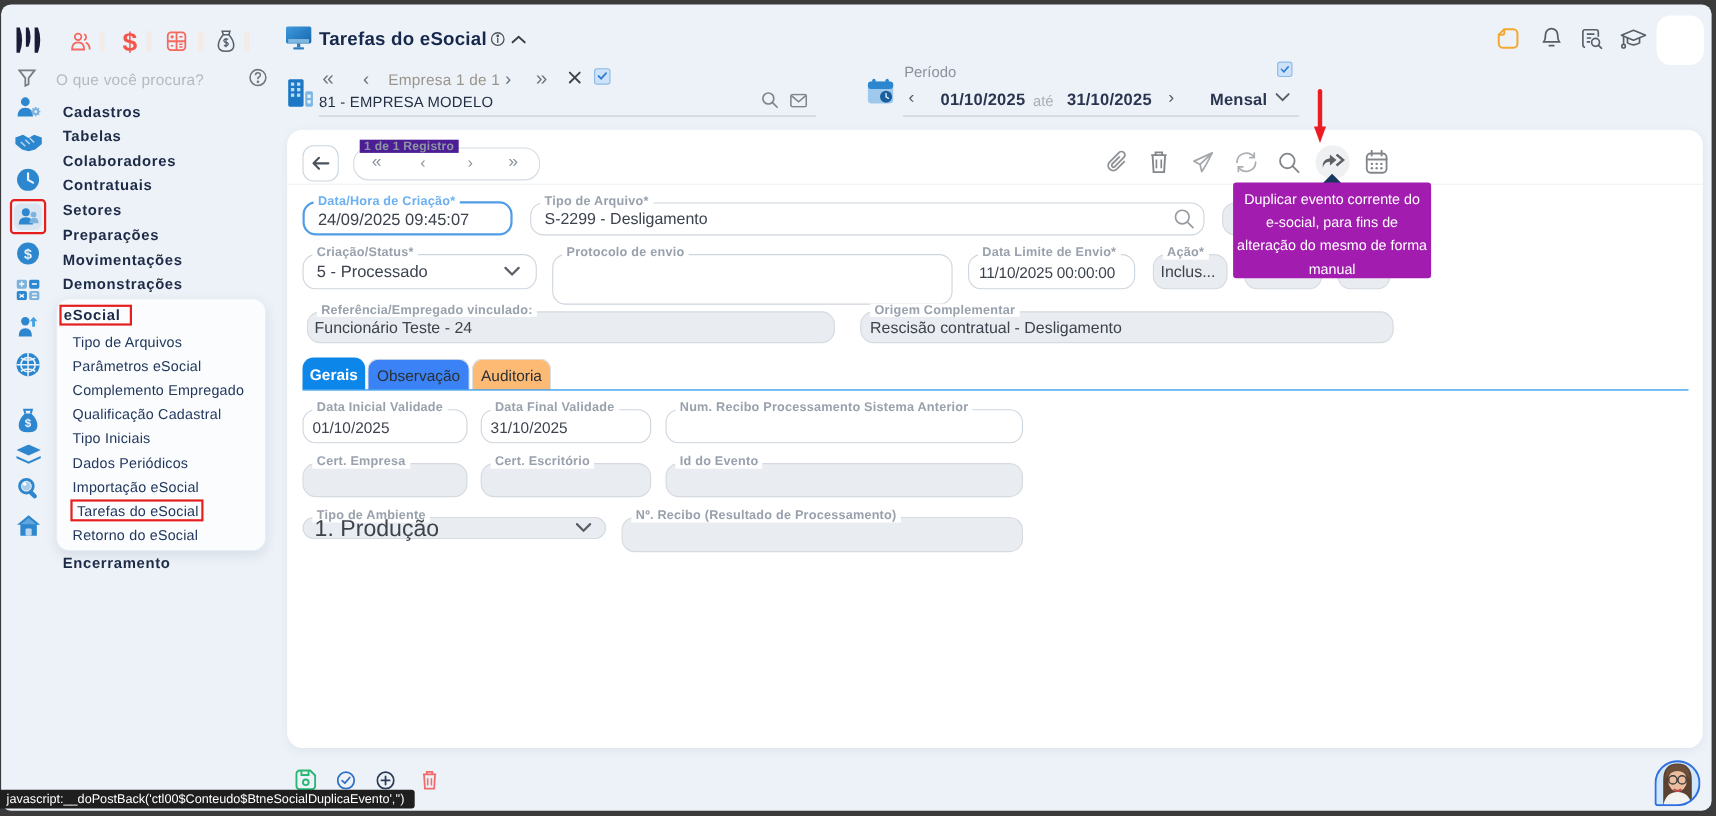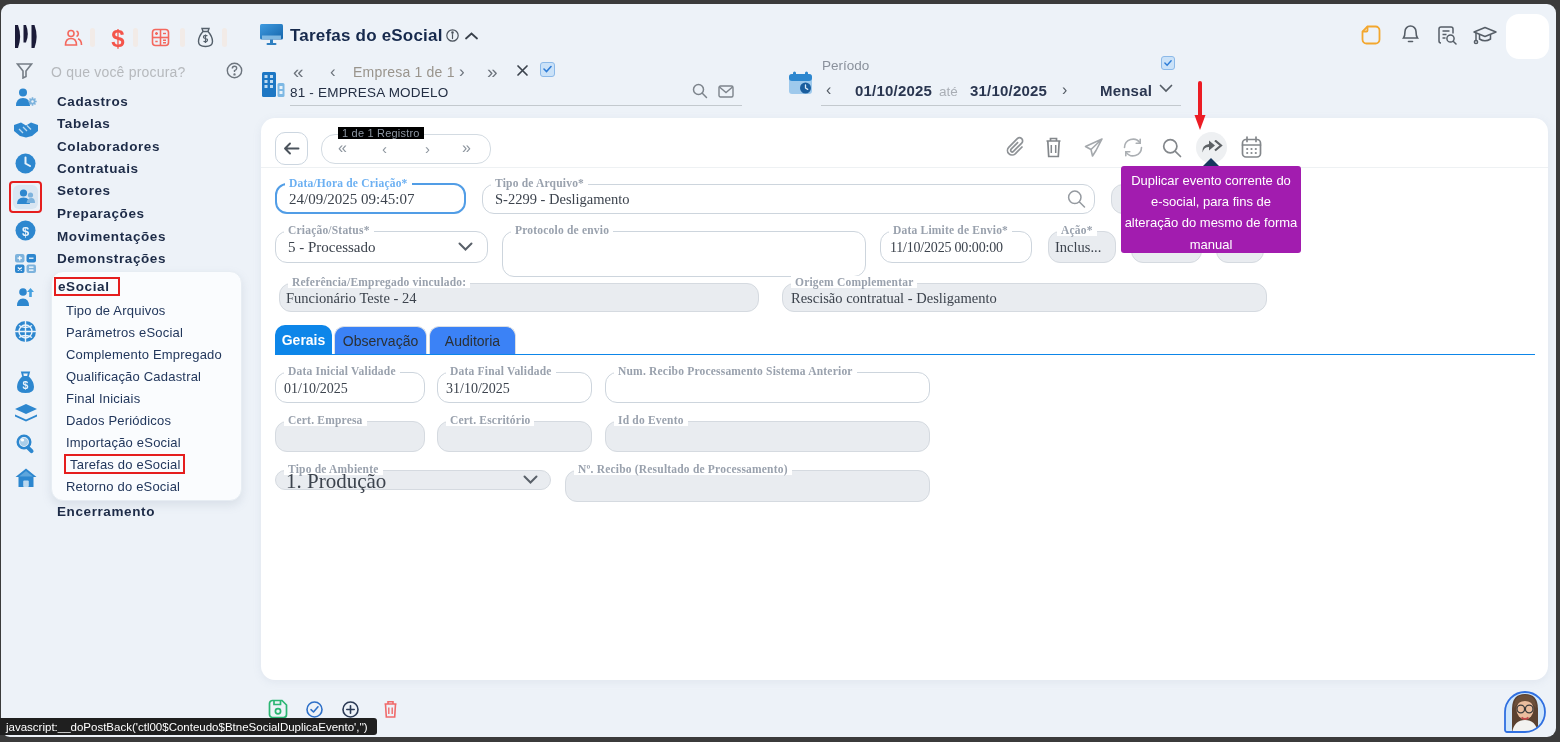--- a/index.html
+++ b/index.html
@@ -3,21 +3,21 @@
 <meta charset="utf-8">
 <title>Tarefas do eSocial</title>
 <style>
   * { margin:0; padding:0; box-sizing:border-box; }
   html,body { width:1560px; height:742px; overflow:hidden; }
   body { background:#3b3b3b; font-family:"Liberation Sans", sans-serif; position:relative; }
   #app { position:absolute; left:1px; top:4px; width:1555px; height:733px;
          background:#edf2f8; border-radius:9px; }
   .abs { position:absolute; }
   
-  .fld { position:absolute; background:#fff; border:1px solid #cdd5dd; border-radius:12px;font-family:Liberation Serif, serif; }
+  .fld { position:absolute; background:#fff; border:1px solid #cdd5dd; border-radius:12px; }
   .fld.gray { background:#e9ecf0; border-color:#d5dae0; }
   .fld.blue { border:2px solid #519de6; }
   .fld .lb { position:absolute; top:-8px; left:8px; background:#fff; padding:0 4px;
              font-size:11.5px; font-weight:bold; color:#99a1ad; letter-spacing:.2px; white-space:nowrap; }
   .fld.blue .lb { color:#6cb0f2; }
   .fld .vl { position:absolute; left:12px; top:50%; transform:translateY(-46%);
              font-size:14.5px; color:#3c434d; white-space:nowrap; }
   .fld .chev { position:absolute; right:14px; top:50%; transform:translateY(-50%); }
   
   .mi { position:absolute; left:57px; font-size:13.5px; font-weight:bold; color:#1d2b47; letter-spacing:.6px; white-space:nowrap;}
@@ -156,21 +156,21 @@
 <div class="mi" style="top:206px">Preparações</div>
 <div class="mi" style="top:229px">Movimentações</div>
 <div class="mi" style="top:251px">Demonstrações</div>
 <div class="abs" style="left:51px;top:271px;width:191px;height:230px;background:#fafcfe;border:1px solid #e7edf3;border-radius:12px;box-shadow:0 4px 10px rgba(120,140,160,.18)"></div>
 <div class="mi" style="left:58px;top:279px;font-size:13.5px;color:#1d2b47">eSocial</div>
 <div class="redbox" style="left:54px;top:277px;width:66px;height:19px"></div>
 <div class="smi" style="top:303px">Tipo de Arquivos</div>
 <div class="smi" style="top:325px">Parâmetros eSocial</div>
 <div class="smi" style="top:347px">Complemento Empregado</div>
 <div class="smi" style="top:369px">Qualificação Cadastral</div>
-<div class="smi" style="top:391px">Final Iniciais</div>
+<div class="smi" style="top:391px">Tipo Iniciais</div>
 <div class="smi" style="top:413px">Dados Periódicos</div>
 <div class="smi" style="top:435px">Importação eSocial</div>
 <div class="smi" style="left:70px;top:457px">Tarefas do eSocial</div>
 <div class="redbox" style="left:64px;top:454px;width:121px;height:20px"></div>
 <div class="smi" style="top:479px">Retorno do eSocial</div>
 <div class="mi" style="top:504px">Encerramento</div>
 
 <svg class="abs" style="left:259px;top:23px" width="25" height="23" viewBox="0 0 25 23">
   <defs>
       <linearGradient id="mg" x1="0" y1="0" x2="1" y2="1">
@@ -282,21 +282,21 @@
 </svg>
 
 <div class="abs" style="left:261px;top:118px;width:1287px;height:562px;background:#fff;border-radius:14px;box-shadow:0 2px 8px rgba(130,150,170,.12)"></div>
 <div class="abs" style="left:261px;top:167px;width:1287px;height:1px;background:#eef1f3"></div>
 
 <div class="abs" style="left:275px;top:132px;width:33px;height:33px;border:1px solid #ccd6e0;border-radius:10px;background:#fff"></div>
 <svg class="abs" style="left:283px;top:142px" width="17" height="13" viewBox="0 0 17 13" fill="none" stroke="#4b535c" stroke-width="1.9" stroke-linecap="round" stroke-linejoin="round">
     <path d="M15.5,6.5 H2 M7,1.5 L2,6.5 L7,11.5"></path>
   </svg>
 <div class="abs" style="left:321px;top:134px;width:170px;height:30px;border:1px solid #d3dbe2;border-radius:14px"></div>
-<div class="abs" style="left:338px;top:127px;background:#000000;padding:0 4px;font-size:11px;font-weight:normal;color:#8d96a2;letter-spacing:.2px">1 de 1 Registro</div>
+<div class="abs" style="left:327px;top:127px;background:#4c1d95;padding:0 4px;font-size:11px;font-weight:bold;color:#8d96a2;letter-spacing:.2px">1 de 1 Registro</div>
 <div class="abs" style="left:338px;top:139px;font-size:16px;color:#8d959e;letter-spacing:-1px">«</div>
 <div class="abs" style="left:382px;top:140px;font-size:15px;color:#8d959e">‹</div>
 <div class="abs" style="left:425px;top:140px;font-size:15px;color:#8d959e">›</div>
 <div class="abs" style="left:462px;top:139px;font-size:16px;color:#8d959e;letter-spacing:-1px">»</div>
 
 <svg class="abs" style="left:1005px;top:136px" width="22" height="23" viewBox="0 0 22 23" fill="none" stroke="#8e9296" stroke-width="1.7">
   <path d="M17.5,10.5 l-7.3,7.3 a4.6,4.6 0 0 1 -6.5,-6.5 l8.6,-8.6 a3.1,3.1 0 0 1 4.4,4.4 l-8.3,8.3 a1.6,1.6 0 0 1 -2.3,-2.3 l7,-7"></path>
 </svg>
 <svg class="abs" style="left:1044px;top:136px" width="19" height="23" viewBox="0 0 19 23" fill="none" stroke="#83878b" stroke-width="1.7">
   <path d="M2.5,5 h14 M6.5,5 V2.5 h6 V5 M3.8,5 l.9,15.5 h9.6 l.9,-15.5"></path>
@@ -370,21 +370,21 @@
   <span class="lb">Referência/Empregado vinculado:</span>
     <span class="vl" style="left:6px">Funcionário Teste - 24</span>
 </div>
 <div class="fld gray" style="left:782px;top:283px;width:485px;height:29px">
   <span class="lb">Origem Complementar</span>
     <span class="vl" style="left:8px">Rescisão contratual - Desligamento</span>
 </div>
 
 <div class="tab" style="left:275px;width:57px;background:#0d86e9;color:#fff;font-weight:bold">Gerais</div>
 <div class="tab" style="left:334px;top:326px;height:28px;width:93px;background:#3b82f6;border:1px solid #dcdfe3;border-bottom:none;color:#2b3035">Observação</div>
-<div class="tab" style="left:429px;top:326px;height:28px;width:87px;background:#3b82f6;border:1px solid #dcdfe3;border-bottom:none;color:#2b3035">Auditoria</div>
+<div class="tab" style="left:429px;top:326px;height:28px;width:72px;background:#fdba74;border:1px solid #dcdfe3;border-bottom:none;color:#2b3035">Auditoria</div>
 <div class="abs" style="left:275px;top:353.5px;width:1260px;height:1.5px;background:#0d86e9"></div>
 
 <div class="fld" style="left:275px;top:372px;width:150px;height:31px">
   <span class="lb">Data Inicial Validade</span>
     <span class="vl" style="left:8px;font-size:14px">01/10/2025</span>
 </div>
 <div class="fld" style="left:437px;top:372px;width:155px;height:31px">
   <span class="lb">Data Final Validade</span>
     <span class="vl" style="left:8px;font-size:14px">31/10/2025</span>
 </div>

